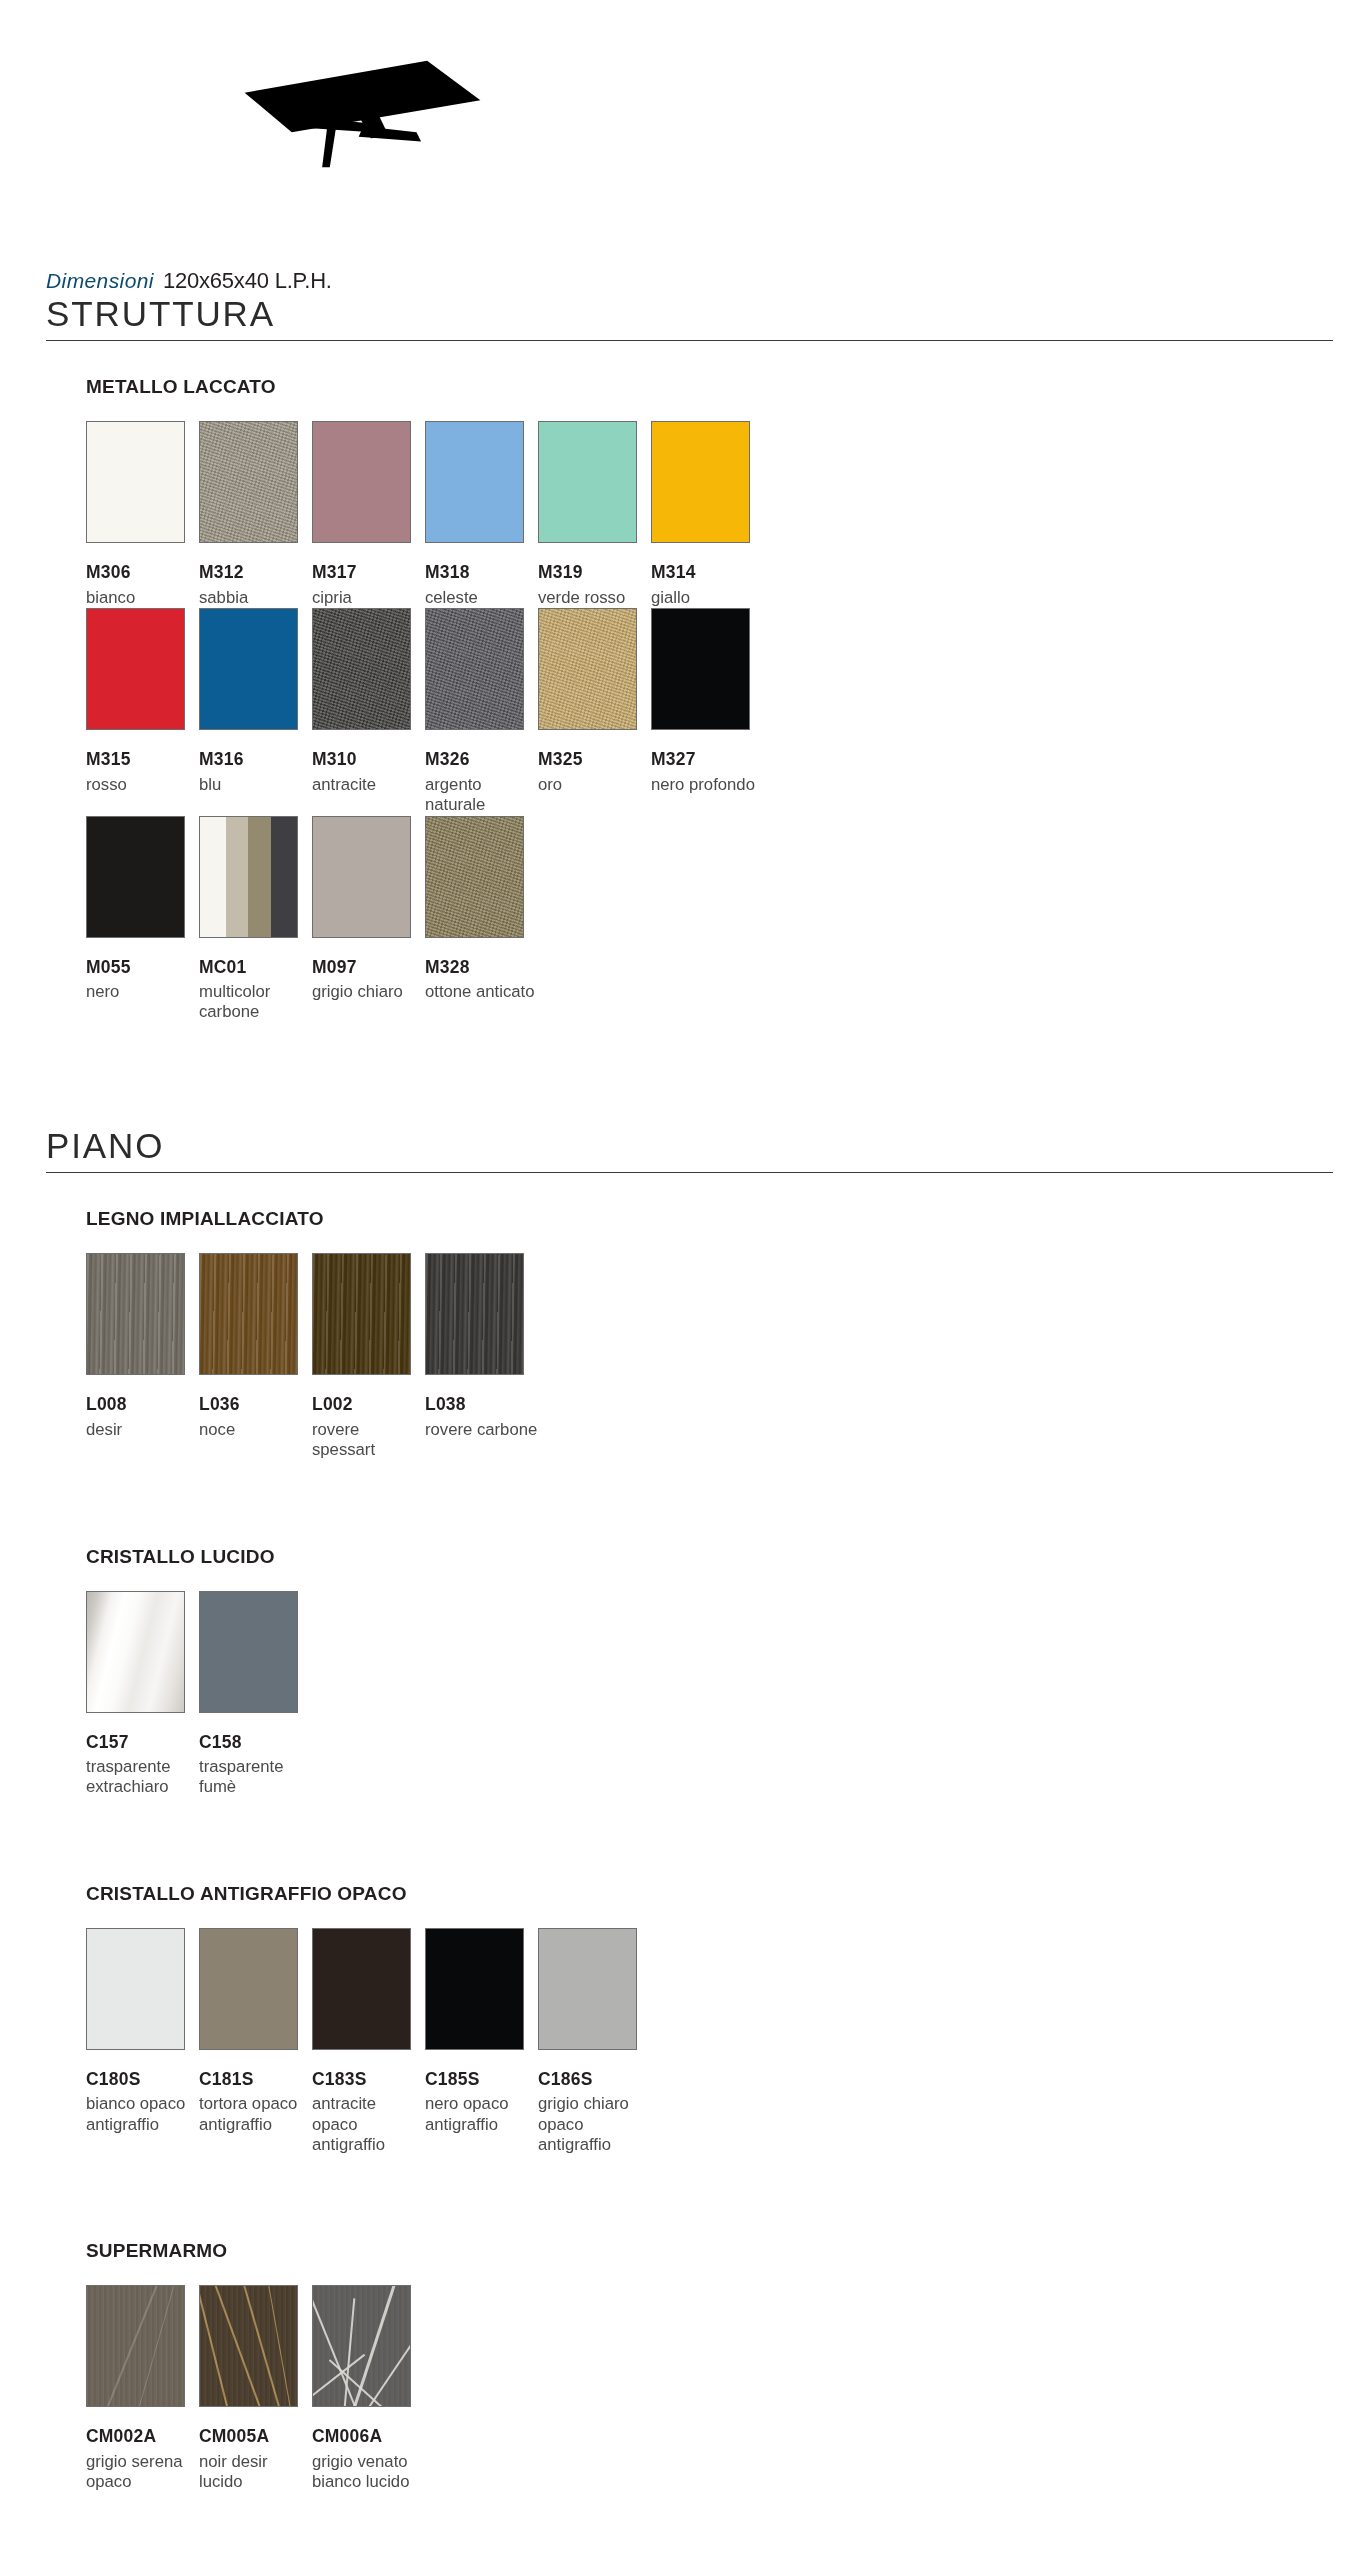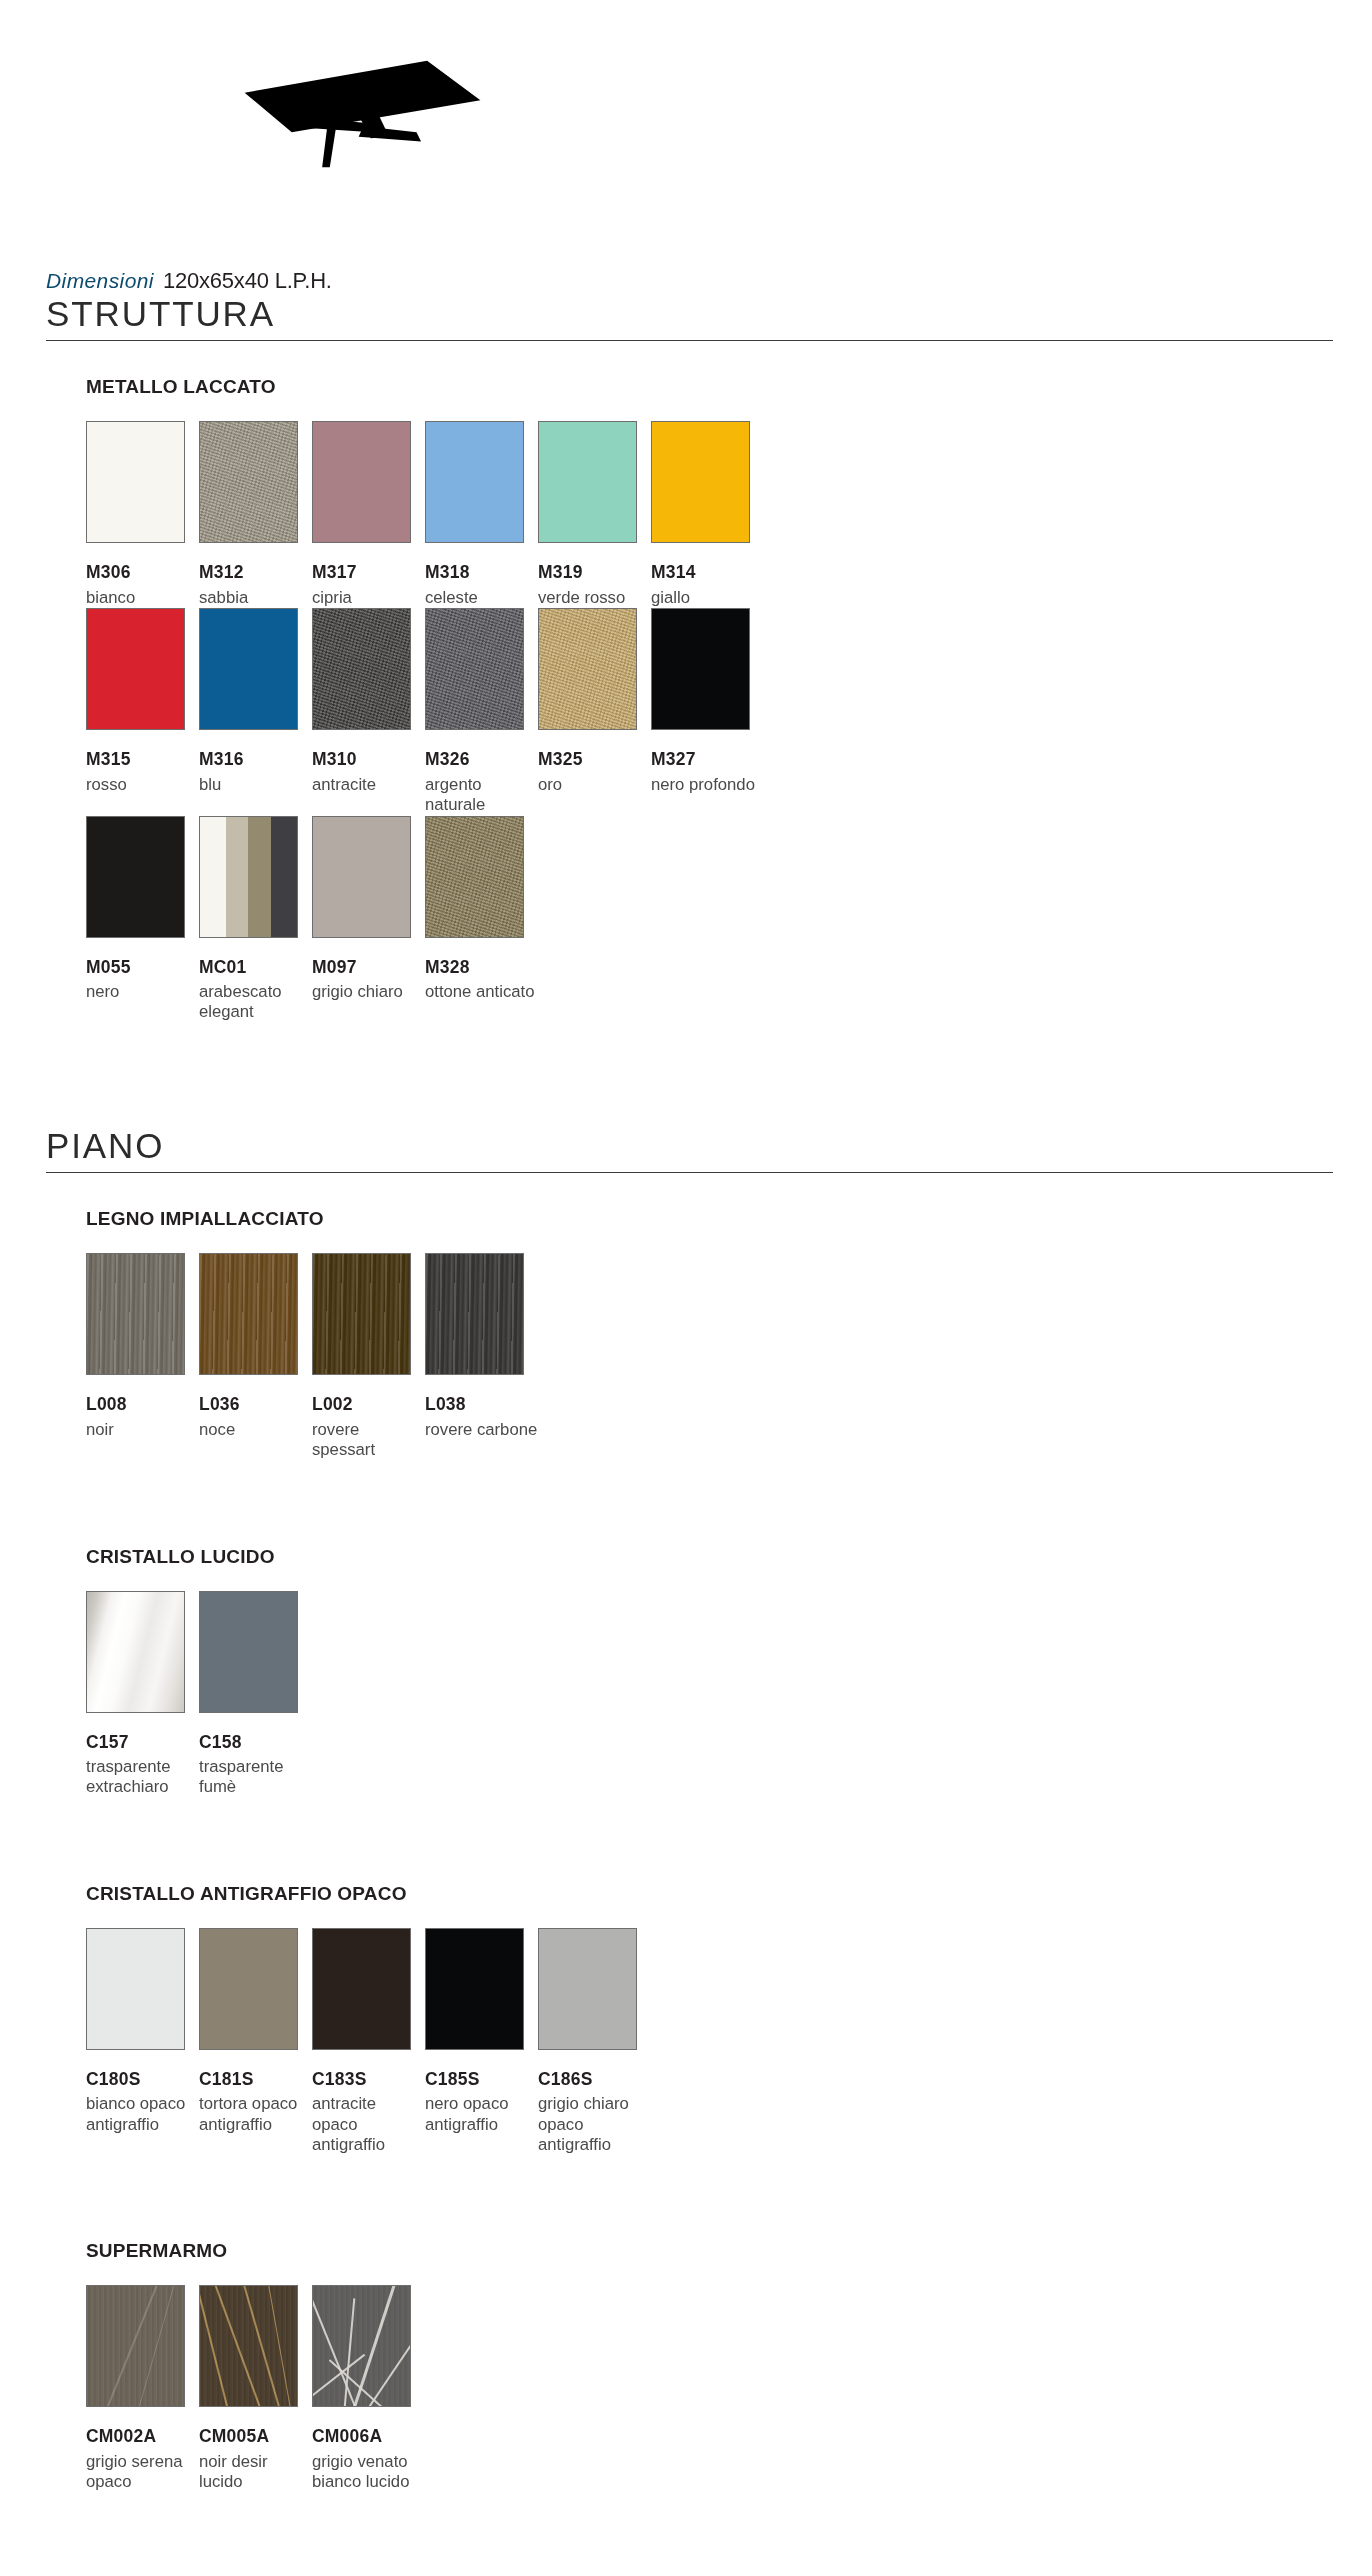--- a/index.html
+++ b/index.html
@@ -284,21 +284,21 @@
           <div class="swatch-cell">
             <div class="swatch-chip" style="background: rgb(27, 26, 24);"></div>
             <div class="swatch-code">M055</div>
             <div class="swatch-desc">nero</div>
           </div>
           <div class="swatch-cell">
             <div class="swatch-chip" style="background: rgb(195, 188, 171);">
               <div class="tx-multicolor"></div>
             </div>
             <div class="swatch-code">MC01</div>
-            <div class="swatch-desc">arabescato elegant</div>
+            <div class="swatch-desc">multicolor carbone</div>
           </div>
           <div class="swatch-cell">
             <div class="swatch-chip" style="background: rgb(179, 170, 163);"></div>
             <div class="swatch-code">M097</div>
             <div class="swatch-desc">grigio chiaro</div>
           </div>
           <div class="swatch-cell">
             <div class="swatch-chip" style="background: rgb(134, 122, 84);">
               <div class="tx-speck"></div>
             </div>
@@ -314,21 +314,21 @@
         <hr class="section-rule">
         <div class="spacer-md"></div>
         <div class="group-title">LEGNO IMPIALLACCIATO</div>
         <div class="spacer-sm"></div>
         <div class="swatch-grid">
           <div class="swatch-cell">
             <div class="swatch-chip" style="background: rgb(111, 106, 96);">
               <div class="tx-wood"></div>
             </div>
             <div class="swatch-code">L008</div>
-            <div class="swatch-desc">noir</div>
+            <div class="swatch-desc">desir</div>
           </div>
           <div class="swatch-cell">
             <div class="swatch-chip" style="background: rgb(107, 74, 29);">
               <div class="tx-wood"></div>
             </div>
             <div class="swatch-code">L036</div>
             <div class="swatch-desc">noce</div>
           </div>
           <div class="swatch-cell">
             <div class="swatch-chip" style="background: rgb(70, 52, 15);">

